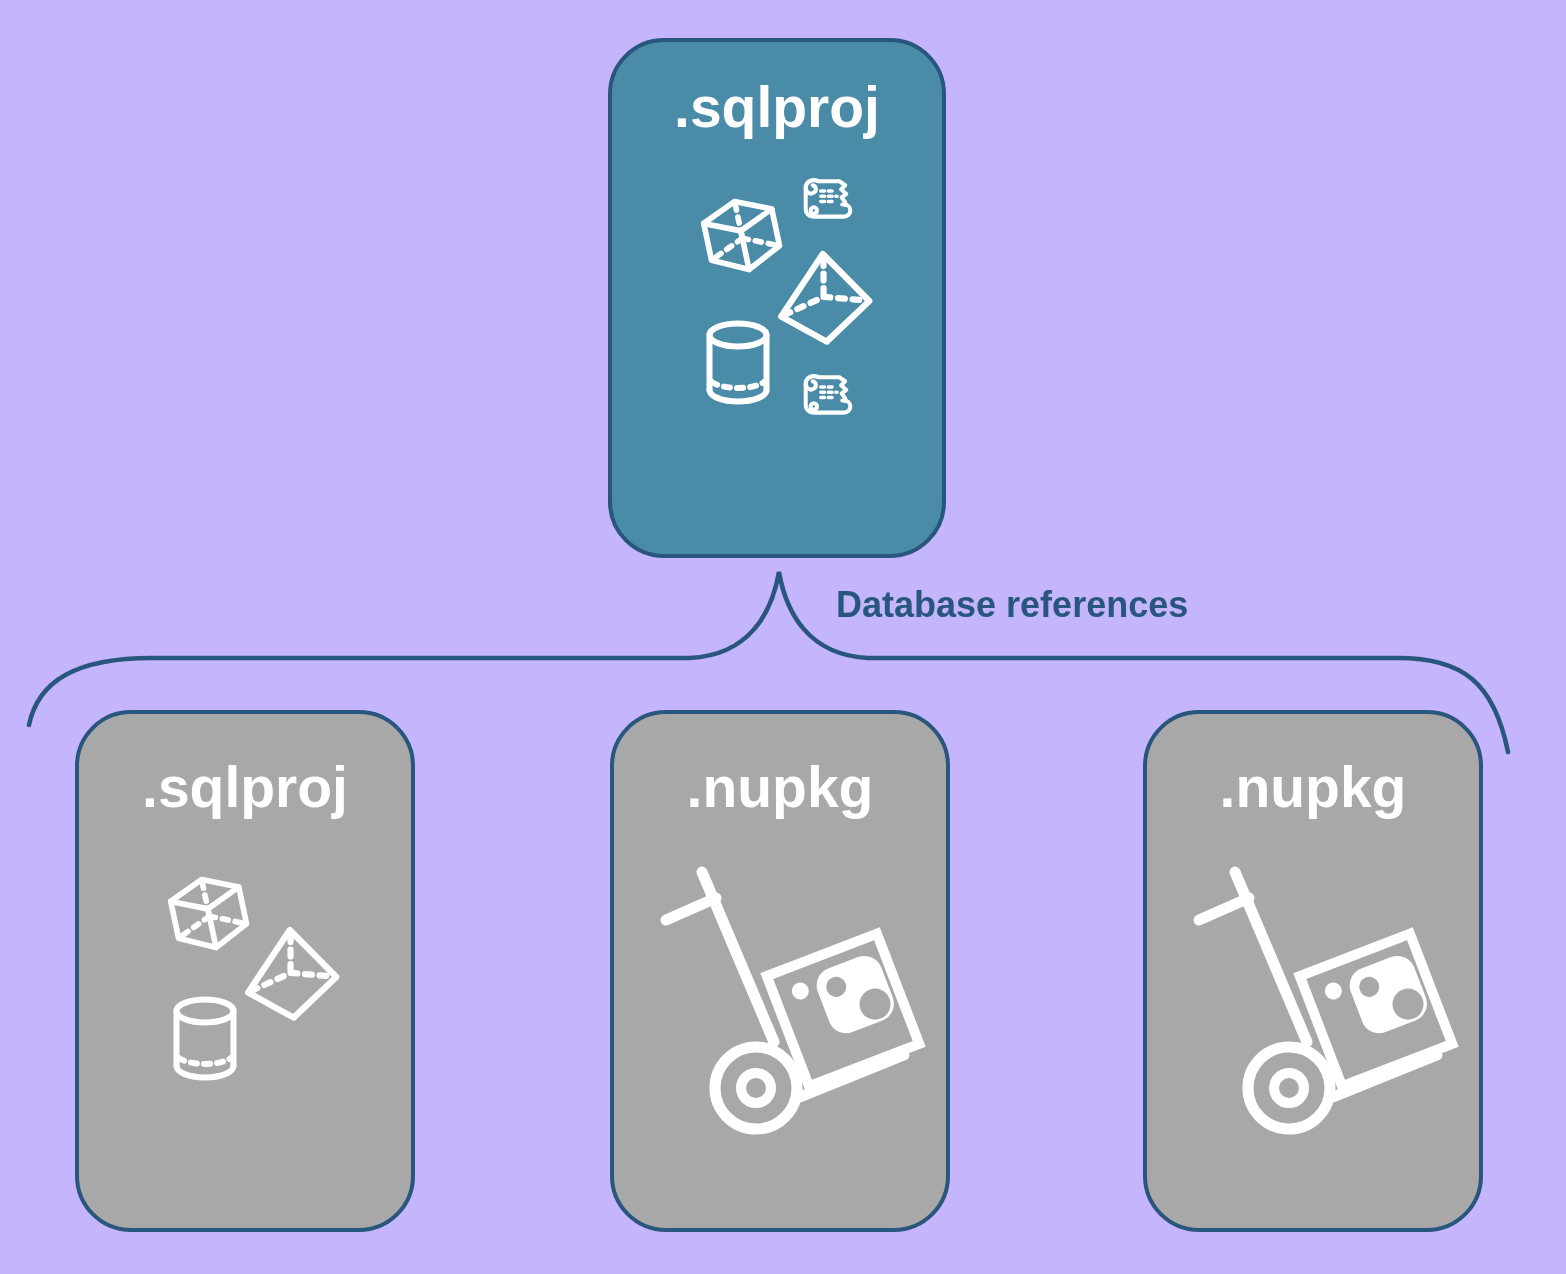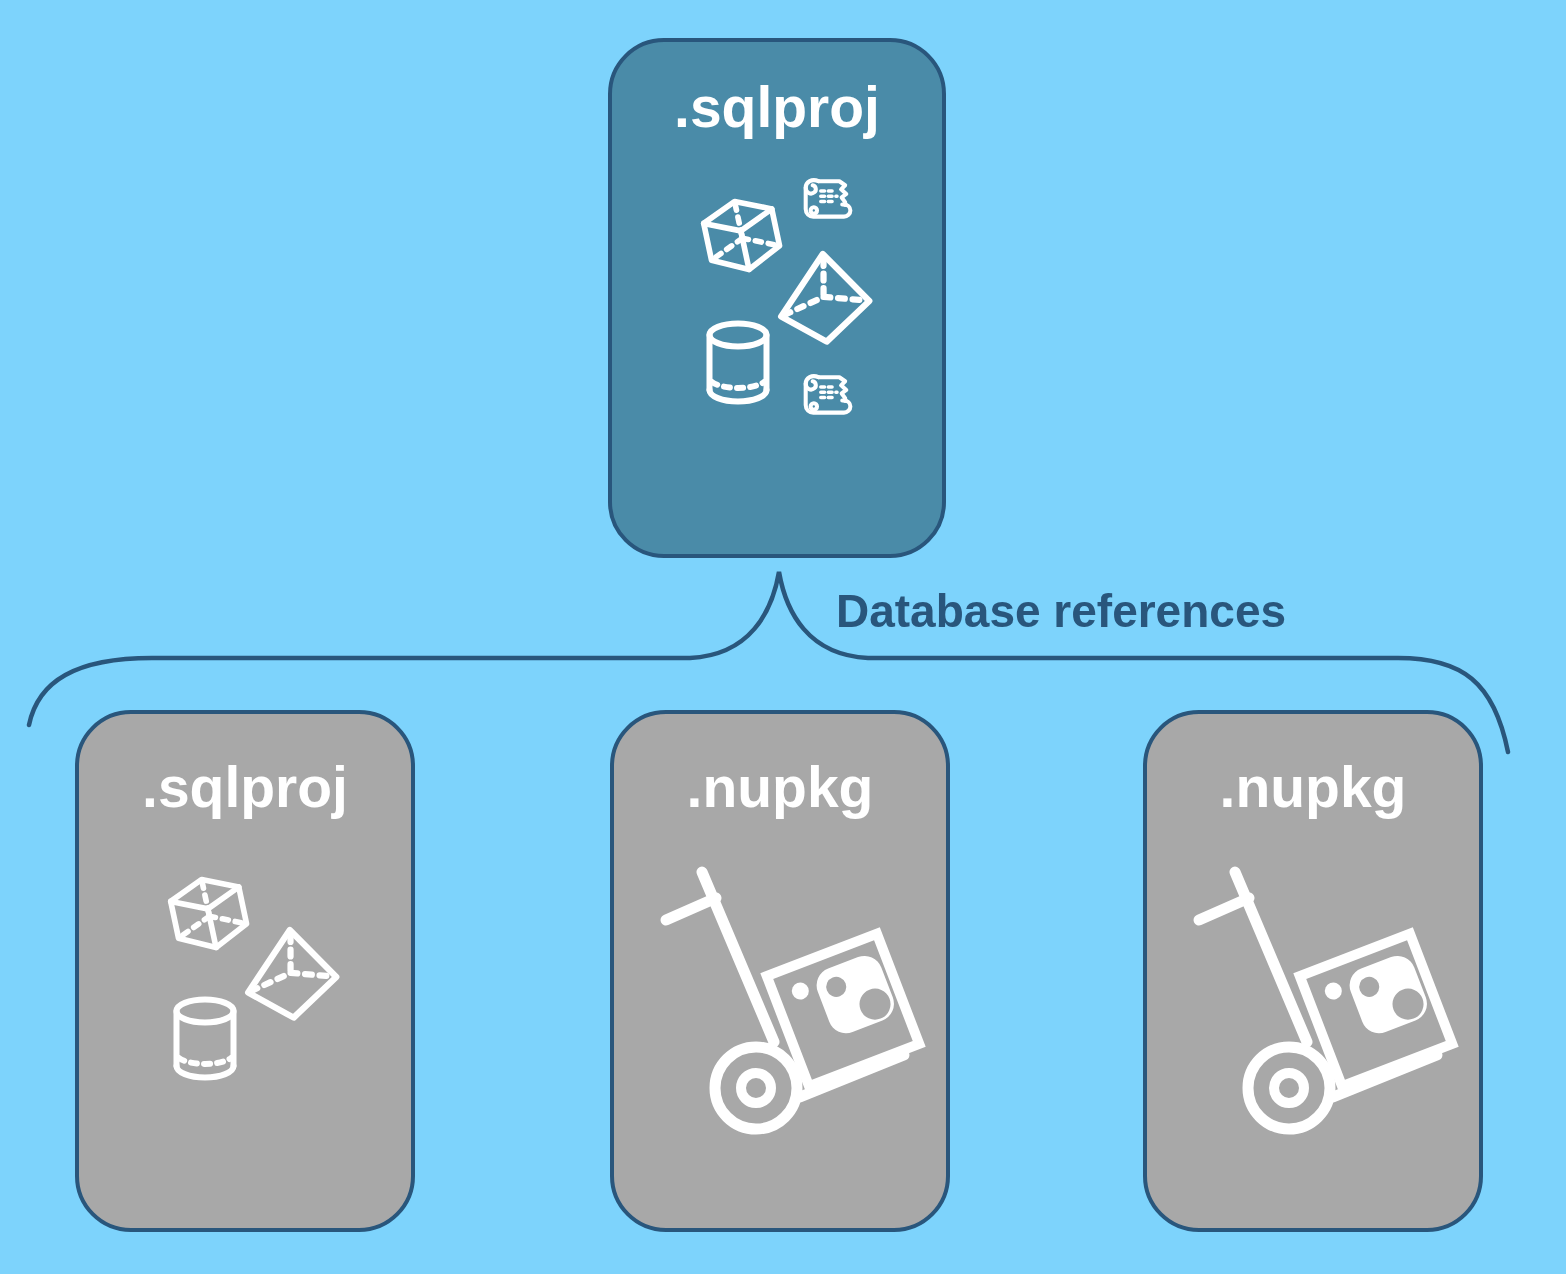--- a/index.html
+++ b/index.html
@@ -3,21 +3,21 @@
 <meta charset="utf-8">
 <style>
   :root{
     --teal_fill:#4A8BA8;
     --gray_fill:#A8A8A8;
     --navy:#29567C;
     --white:#FFFFFF;
   }
   *{margin:0;padding:0;box-sizing:border-box;}
   body{background:#fff;font-family:"Liberation Sans","DejaVu Sans",sans-serif;}
-  .canvas{position:relative;width:1566px;height:1274px;background:#7dd3fc;overflow:hidden;}
+  .canvas{position:relative;width:1566px;height:1274px;background:#c4b5fd;overflow:hidden;}
 
   .box{position:absolute;border:4px solid var(--navy);border-radius:56px;}
   .box-top{left:608px;top:38px;width:338px;height:520px;background:var(--teal_fill);}
   .box-bottom{top:710px;width:340px;height:522px;background:var(--gray_fill);}
   .box-b1{left:75px;}
   .box-b2{left:610px;}
   .box-b3{left:1143px;}
 
   .box-label{display:block;width:100%;text-align:center;color:var(--white);
     font-weight:bold;font-size:57px;letter-spacing:0px;}
@@ -26,21 +26,21 @@
 
   .icon{position:absolute;}
   .icon .ln{fill:none;stroke:var(--white);}
   .icon .fw{fill:var(--white);stroke:none;}
   .icon .fg{fill:var(--gray_fill);stroke:none;}
 
   .connector-svg{position:absolute;left:0;top:548px;width:1566px;height:230px;}
   .connector-svg path{fill:none;stroke:var(--navy);stroke-width:4.5;stroke-linecap:round;}
 
   .connector-label{position:absolute;left:836px;top:584px;color:var(--navy);
-    font-weight:bold;font-size:46px;white-space:nowrap;}
+    font-weight:bold;font-size:36px;white-space:nowrap;}
 </style>
 </head>
 <body>
 
 <div class="canvas">
 
   <div class="box box-top">
     <span class="box-label">.sqlproj</span>
 
     <svg class="icon" style="left:84px;top:152px;width:94px;height:94px" viewBox="0 0 100 100">

